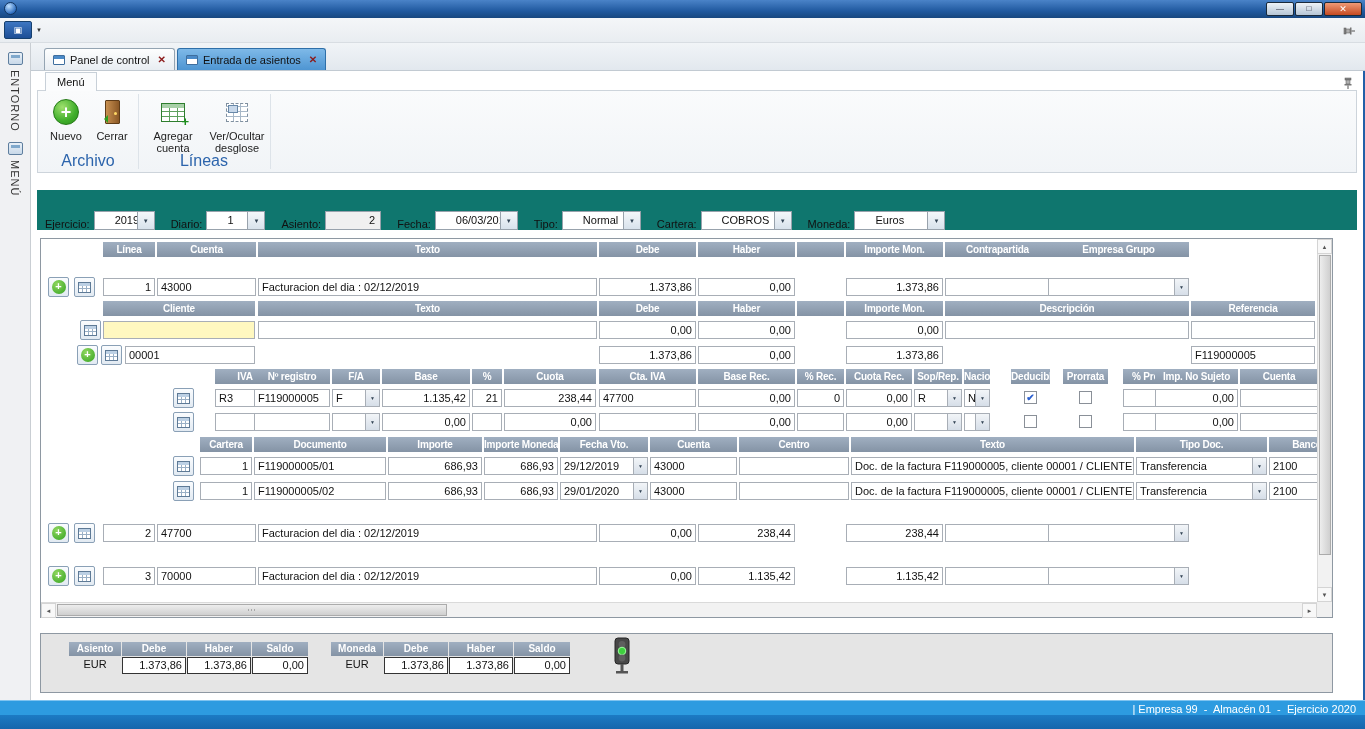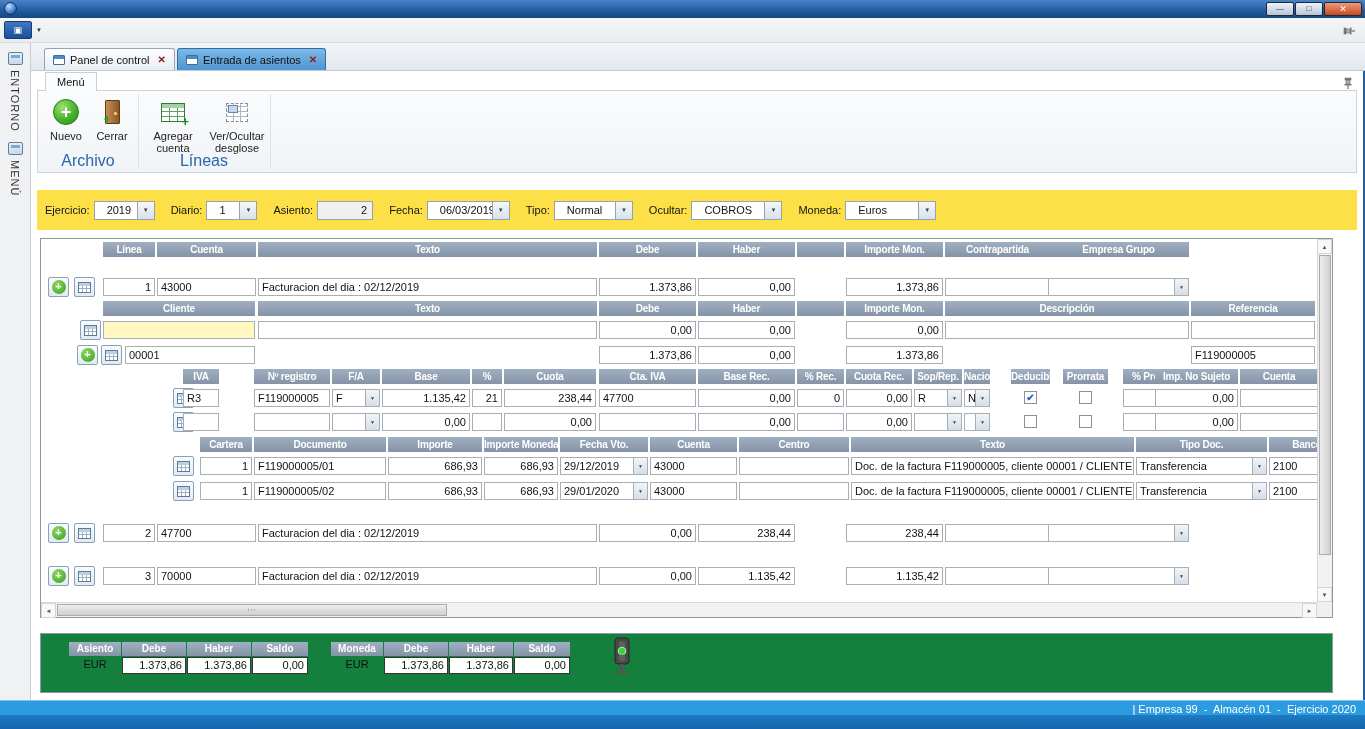--- a/index.html
+++ b/index.html
@@ -45,24 +45,24 @@
 .ic-door{width:15px;height:24px;background:linear-gradient(90deg,#C89050,#8A5826);border:1px solid #5E3C18;border-radius:1px;position:relative}
 .ic-door::after{content:"";position:absolute;right:2px;top:11px;width:3px;height:3px;border-radius:50%;background:#FFD966}
 .ic-door::before{content:"";position:absolute;left:-6px;bottom:0;border:4px solid transparent;border-right-color:#2E9E1E}
 .ic-tableg{width:24px;height:19px;border:1px solid #2E7E2E;position:relative;
   background:linear-gradient(#A8D0A8 0 4px,rgba(0,0,0,0) 4px),repeating-linear-gradient(90deg,rgba(0,0,0,0) 0 7px,#5EA05E 7px 8px),repeating-linear-gradient(0deg,rgba(0,0,0,0) 0 4px,#5EA05E 4px 5px),#fff}
 .ic-tableg::after{content:"+";position:absolute;right:-5px;bottom:-7px;color:#1E8E1E;font-weight:bold;font-size:13px;background:transparent}
 .ic-tabled{width:22px;height:19px;border:1px dashed #8090A0;position:relative;
   background:repeating-linear-gradient(90deg,rgba(0,0,0,0) 0 6px,#A8B8C8 6px 7px),repeating-linear-gradient(0deg,rgba(0,0,0,0) 0 4px,#A8B8C8 4px 5px),#fff}
 .ic-tabled::before{content:"";position:absolute;left:1px;top:1px;width:8px;height:6px;background:#C8D8EA;border:1px solid #6888A8}
 
-.formrow{position:absolute;left:37px;right:8px;top:190px;height:40px;display:flex;align-items:center;background:#fde047}
+.formrow{position:absolute;left:37px;right:8px;top:190px;height:40px;display:flex;align-items:flex-end;background:#0f766e}
 .flabel{margin-left:16px;white-space:nowrap}
 .combo{display:flex;height:19px;margin-left:4px}
-.cfield{border:1px solid #98A2AC;background:#fff;height:19px;line-height:17px;padding:0 12px;overflow:hidden;white-space:nowrap}
+.cfield{border:1px solid #98A2AC;background:#fff;height:19px;line-height:17px;padding:0 20px;overflow:hidden;white-space:nowrap}
 .cbtn{width:17px;height:19px;border:1px solid #98A2AC;border-left:none;background:linear-gradient(#F4F7FA,#D8E2EC);
   display:flex;align-items:center;justify-content:center;font-size:6px;color:#345}
 .plain{border:1px solid #98A2AC;background:#F0F0F0;height:19px;line-height:17px;padding:0 5px;text-align:right;margin-left:4px}
 
 .gridbox{position:absolute;left:40px;top:238px;width:1293px;height:380px;border:1px solid #8E98A2;background:#fff}
 .gridbody{position:absolute;left:0;top:0;right:15px;bottom:15px;overflow:hidden;background:#fff}
 .grow{position:absolute;left:0;right:0;height:21px}
 .gh{position:absolute;top:0;height:15px;background:linear-gradient(#A0AFC1,#8493A5);color:#fff;font-size:10px;font-weight:bold;
   text-align:center;line-height:15px;overflow:hidden;white-space:nowrap;letter-spacing:-.2px}
 .gc{position:absolute;top:0;height:18px;border:1px solid #A8AEB6;background:#fff;font-size:11px;line-height:16px;padding:0 3px;overflow:hidden;white-space:nowrap}
@@ -81,40 +81,40 @@
 
 .m-b1{left:7px;width:21px}.m-b2{left:33px;width:21px}
 .m-linea{left:62px;width:52px}.m-cuenta{left:116px;width:99px}.m-texto{left:217px;width:339px}
 .m-debe{left:558px;width:97px}.m-haber{left:657px;width:97px}.m-gap{left:756px;width:47px}
 .m-imp{left:805px;width:97px}.m-contra{left:904px;width:105px}.m-emp{left:1007px;width:141px}
 
 .cl-b{left:39px;width:21px}.cl-cli{left:62px;width:152px}.cl-desc{left:904px;width:244px}.cl-ref{left:1150px;width:124px}
 .cl2-b1{left:36px;width:21px}.cl2-b2{left:60px;width:21px}.cl2-cli{left:84px;width:130px}
 
 .iv-b{left:132px;width:21px}
-.iv-iva{left:142px;width:36px}.iv-reg{left:213px;width:76px}.iv-fa{left:291px;width:48px}.iv-base{left:341px;width:88px}
+.iv-iva{left:174px;width:60px}.iv-reg{left:213px;width:76px}.iv-fa{left:291px;width:48px}.iv-base{left:341px;width:88px}
 .iv-pct{left:431px;width:30px}.iv-cuota{left:463px;width:92px}.iv-cta{left:558px;width:97px}.iv-brec{left:657px;width:97px}
 .iv-prec{left:756px;width:47px}.iv-crec{left:805px;width:66px}.iv-sop{left:873px;width:48px}.iv-nac{left:923px;width:26px}
 .iv-ded{left:970px;width:39px}.iv-pro{left:1022px;width:45px}.iv-ppro{left:1082px;width:51px}.iv-imp{left:1114px;width:83px}.iv-cue{left:1199px;width:78px}
 
 .ct-b{left:132px;width:21px}
 .ct-car{left:159px;width:52px}.ct-doc{left:213px;width:132px}.ct-impo{left:347px;width:94px}.ct-impm{left:443px;width:74px}
 .ct-fec{left:519px;width:88px}.ct-cue{left:609px;width:87px}.ct-cen{left:698px;width:110px}.ct-tex{left:810px;width:283px}
 .ct-tip{left:1095px;width:131px}.ct-ban{left:1228px;width:76px}
 
 .vscroll{position:absolute;top:0;right:0;bottom:15px;width:15px;background:#F2F2F2;border-left:1px solid #DADADA}
 .hscroll{position:absolute;left:0;right:15px;bottom:0;height:15px;background:#F2F2F2;border-top:1px solid #DADADA}
 .sarrow{position:absolute;width:15px;height:15px;background:#F8F8F8;border:1px solid #D4D4D4;font-size:6px;color:#555;display:flex;align-items:center;justify-content:center}
 .vthumb{position:absolute;left:1px;right:1px;top:16px;height:300px;background:linear-gradient(90deg,#EDEDED,#CFCFCF);border:1px solid #ABABAB}
 .hthumb{position:absolute;top:1px;bottom:1px;left:16px;width:390px;background:linear-gradient(#EDEDED,#CFCFCF);border:1px solid #ABABAB}
 .hthumb::after{content:"";position:absolute;left:50%;top:4px;bottom:4px;width:9px;margin-left:-4px;
   background:repeating-linear-gradient(90deg,#A8A8A8 0 1px,rgba(0,0,0,0) 1px 3px)}
 .corner{position:absolute;right:0;bottom:0;width:15px;height:15px;background:#F0F0F0}
 
-.footerbox{position:absolute;left:40px;top:633px;width:1293px;height:60px;border:1px solid #8E98A2;background:#15803d}
+.footerbox{position:absolute;left:40px;top:633px;width:1293px;height:60px;border:1px solid #8E98A2;background:#e5e5e5}
 .stable{position:absolute;top:8px}
 .sth,.str{display:flex}
 .sth div{height:14px;background:linear-gradient(#A0AFC1,#8493A5);color:#fff;font-size:10px;font-weight:bold;text-align:center;line-height:14px;margin-right:1px}
 .str{margin-top:1px}
 .str div{height:17px;font-size:11px;line-height:15px;margin-right:1px}
 .str .lab{text-align:center}
 .str .val{border:1px solid #333;text-align:right;padding:0 3px;background:#fff}
 .tlight{position:absolute;left:568px;top:3px}
 
 .statusbar{position:absolute;left:0;right:0;bottom:0;height:29px;
@@ -234,21 +234,21 @@
     <span class="flabel">Fecha:</span>
     <span class="combo">
       <span class="cfield" style="width:66px">06/03/2019</span>
       <span class="cbtn">▼</span>
     </span>
     <span class="flabel">Tipo:</span>
     <span class="combo">
       <span class="cfield" style="width:62px">Normal</span>
       <span class="cbtn">▼</span>
     </span>
-    <span class="flabel">Ocultar:</span>
+    <span class="flabel">Cartera:</span>
     <span class="combo">
       <span class="cfield" style="width:74px">COBROS</span>
       <span class="cbtn">▼</span>
     </span>
     <span class="flabel">Moneda:</span>
     <span class="combo">
       <span class="cfield" style="width:74px">Euros</span>
       <span class="cbtn">▼</span>
     </span>
   </div>

